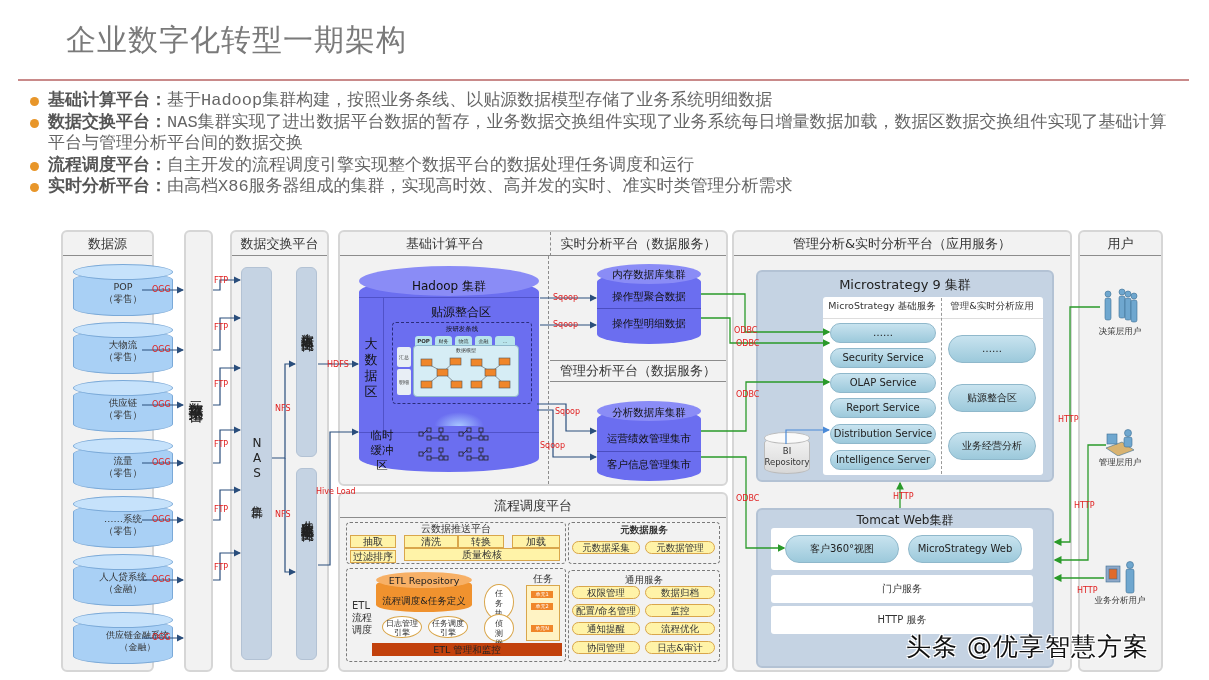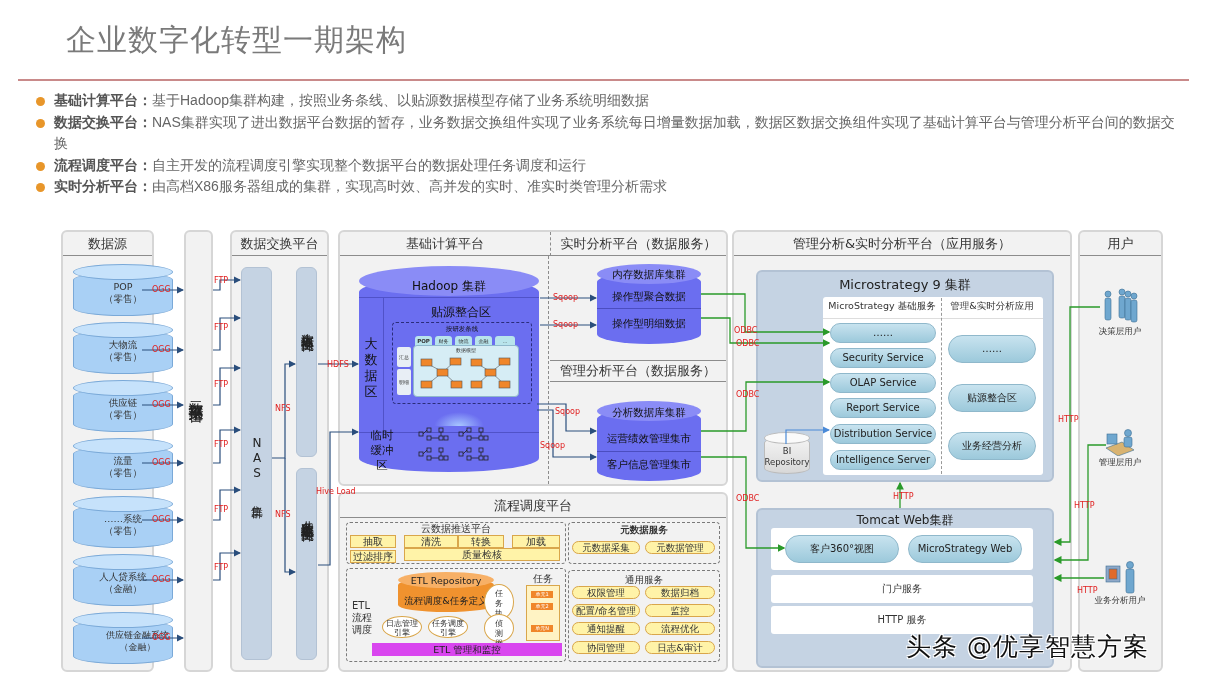--- a/index.html
+++ b/index.html
@@ -1,21 +1,21 @@
 <!DOCTYPE html>
 <html><head>
 <meta charset="utf-8">
 <style>
   * { box-sizing: border-box; margin: 0; padding: 0; }
   body { width: 1209px; height: 680px; background: #ffffff; position: relative; overflow: hidden;
          font-family: "DejaVu Sans", "Liberation Sans", sans-serif; color: #333; }
   .abs { position: absolute; }
   .title { left: 66px; top: 20px; font-size: 30px; color: #7a7a7a; letter-spacing: 1px; }
   .title-rule { left: 18px; top: 79px; width: 1171px; height: 2px; background: #c98a8a; }
-  .bullets { left: 34px; top: 90px; width: 1150px; font-family: Liberation Sans, sans-serif; font-size: 14px; line-height: 21.5px; color: #666; }
+  .bullets { left: 28px; top: 90px; width: 1150px; font-family: Liberation Mono, monospace; font-size: 17px; line-height: 21.5px; color: #666; }
   .bullet { position: relative; padding-left: 20px; }
   .bullet .dot { position: absolute; left: 2px; top: 7px; width: 9px; height: 9px; border-radius: 50%; background: #e8962a; }
   .bullet .key { font-weight: bold; color: #555; }
   .panel { position: absolute; background: #f2f2f2; border: 2px solid #d6d6d6; border-radius: 6px; }
   .panel-head { position: absolute; left: 0; right: 0; top: 0; height: 24px; border-bottom: 1.5px solid #8c8c8c;
                 text-align: center; font-size: 13px; line-height: 24px; color: #333; }
   .cyl { position: absolute; width: 100px; height: 52px; }
   .cyl .body { position: absolute; left: 0; right: 0; top: 8px; bottom: 0; background: #a9d0f5; border: 1px solid #7aa9d8; border-radius: 50% / 8px; }
   .cyl .top { position: absolute; left: 0; right: 0; top: 0; height: 16px; background: #c6e2fb; border: 1px solid #7aa9d8; border-radius: 50%; }
   .cyl .lbl { position: absolute; left: 0; right: 0; top: 17px; text-align: center; font-size: 9.5px; line-height: 12px; color: #333; }
@@ -159,37 +159,37 @@
 <div class="abs" style="left:346px;top:522px;width:220px;text-align:center;font-size:10px;">云数据推送平台</div>
 <div class="ybox" style="left:350px;top:535px;width:46px;">抽取</div>
 <div class="ybox" style="left:404px;top:535px;width:54px;">清洗</div>
 <div class="ybox" style="left:458px;top:535px;width:46px;">转换</div>
 <div class="ybox" style="left:512px;top:535px;width:48px;">加载</div>
 <div class="ybox" style="left:350px;top:550px;width:46px;">过滤排序</div>
 <div class="ybox" style="left:404px;top:548px;width:156px;">质量检核</div>
 
 <div class="dash" style="left:346px;top:568px;width:220px;height:94px;"></div>
 <div class="abs" style="left:352px;top:600px;width:24px;font-size:10px;line-height:12px;">ETL流程调度</div>
-<div class="abs" style="left:398px;top:572px;width:76px;height:40px;">
+<div class="abs" style="left:376px;top:572px;width:76px;height:40px;">
   <div class="abs" style="left:0;top:6px;width:96px;height:34px;background:#f0922e;border-radius:50% / 7px;"></div>
   <div class="abs" style="left:0;top:0;width:96px;height:16px;background:#f7b066;border-radius:50%;"></div>
   <div class="abs" style="left:0;top:3px;width:96px;text-align:center;font-size:9.5px;color:#222;">ETL Repository</div>
   <div class="abs" style="left:0;top:23px;width:96px;text-align:center;font-size:9.5px;color:#222;">流程调度&amp;任务定义</div>
 </div>
 <div class="abs" style="left:382px;top:616px;width:40px;height:22px;border:1px solid #d9a64b;border-radius:50%;background:#fff;font-size:8px;line-height:9px;text-align:center;padding-top:2px;">日志管理引擎</div>
 <div class="abs" style="left:428px;top:616px;width:40px;height:22px;border:1px solid #d9a64b;border-radius:50%;background:#fff;font-size:8px;line-height:9px;text-align:center;padding-top:2px;">任务调度引擎</div>
 <div class="abs" style="left:484px;top:584px;width:30px;height:36px;border:1px solid #d9a64b;border-radius:50%;background:#fff;font-size:8px;line-height:10px;text-align:center;padding:4px 7px 0;">任务执行代理</div>
 <div class="abs" style="left:484px;top:614px;width:30px;height:28px;border:1px solid #d9a64b;border-radius:50%;background:#fff;font-size:8px;line-height:10px;text-align:center;padding:4px 7px 0;">侦测器</div>
 <div class="abs" style="left:525px;top:572px;width:36px;font-size:10px;text-align:center;">任务</div>
 <div class="abs" style="left:526px;top:585px;width:34px;height:56px;background:#fff3c4;border:1px solid #d9a64b;">
   <div class="abs" style="left:4px;top:5px;width:22px;height:7px;background:#f0862a;font-size:5px;line-height:7px;text-align:center;color:#fff;">单元1</div>
   <div class="abs" style="left:4px;top:17px;width:22px;height:7px;background:#f0862a;font-size:5px;line-height:7px;text-align:center;color:#fff;">单元2</div>
   <div class="abs" style="left:4px;top:39px;width:22px;height:7px;background:#f0862a;font-size:5px;line-height:7px;text-align:center;color:#fff;">单元N</div>
 </div>
-<div class="abs" style="left:372px;top:643px;width:190px;height:13px;background:#d946ef;font-size:9.5px;line-height:13px;text-align:center;color:#222;">ETL 管理和监控</div>
+<div class="abs" style="left:372px;top:643px;width:190px;height:13px;background:#c2410c;font-size:9.5px;line-height:13px;text-align:center;color:#222;">ETL 管理和监控</div>
 
 <div class="dash" style="left:568px;top:522px;width:152px;height:42px;"></div>
 <div class="abs" style="left:568px;top:524px;width:152px;text-align:center;font-size:9.5px;font-weight:bold;">元数据服务</div>
 <div class="ypill" style="left:572px;top:541px;width:68px;">元数据采集</div>
 <div class="ypill" style="left:645px;top:541px;width:70px;">元数据管理</div>
 <div class="dash" style="left:568px;top:570px;width:152px;height:92px;"></div>
 <div class="abs" style="left:568px;top:574px;width:152px;text-align:center;font-size:9.5px;">通用服务</div>
 <div class="ypill" style="left:572px;top:586px;width:68px;">权限管理</div>
 <div class="ypill" style="left:645px;top:586px;width:70px;">数据归档</div>
 <div class="ypill" style="left:572px;top:604px;width:68px;">配置/命名管理</div>

